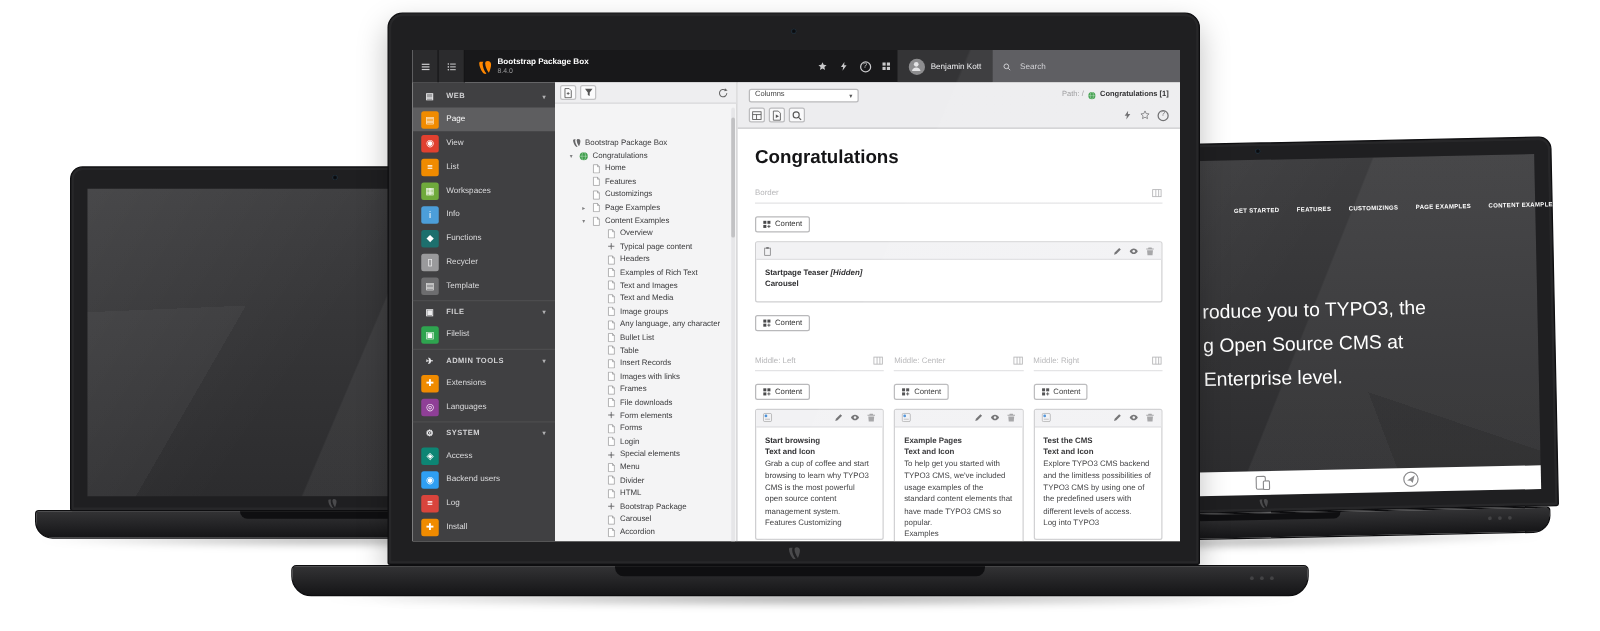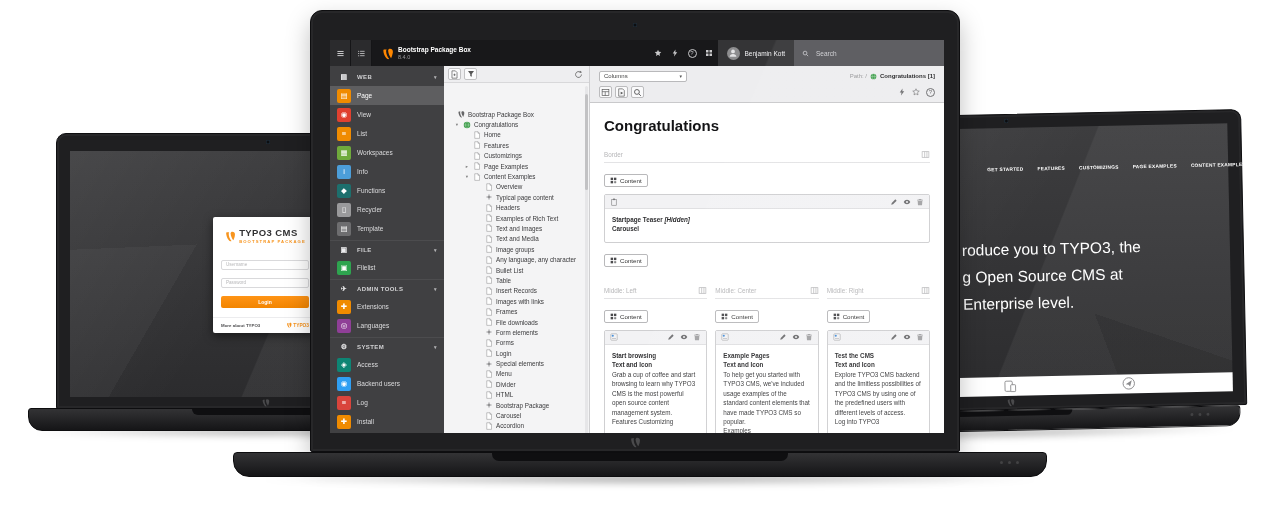--- a/index.html
+++ b/index.html
@@ -311,43 +311,20 @@
     <div class="cam ll-cam"></div>
     <div class="lid-logo ll-logo">
       <svg width="9" height="9" fill="currentColor">
           <use href="#i-typo3"></use>
         </svg>
     </div>
     <div class="base ll-base">
       <div class="notch ll-notch"></div>
     </div>
 
-    <div class="login-card">
-      <div class="lg-brand">
-        <svg width="12" height="12" fill="#f7941e">
-            <use href="#i-typo3"></use>
-          </svg>
-        <div>
-          <div class="lg-title">TYPO3 CMS</div>
-          <div class="lg-sub">BOOTSTRAP PACKAGE</div>
-        </div>
-      </div>
-      <input class="lg-input" type="text" placeholder="Username" style="">
-      <input class="lg-input" type="password" placeholder="Password" style="">
-      <div class="lg-btn">Login</div>
-      <div class="lg-footer">
-        <span class="lg-link">More about TYPO3</span>
-        <span class="lg-fbrand">
-          <svg width="6" height="6" fill="#f7941e">
-              <use href="#i-typo3"></use>
-            </svg>
-          <span>TYPO3</span>
-        </span>
-      </div>
-    </div>
   </div>
 
   <div class="layer z2">
     <div class="rl-rot">
       <div class="shadow rl-shadow"></div>
       <div class="lid rl-lid"></div>
       <div class="dark-screen rl-screen"></div>
       <div class="cam rl-cam"></div>
 
       <div class="fe-nav">

